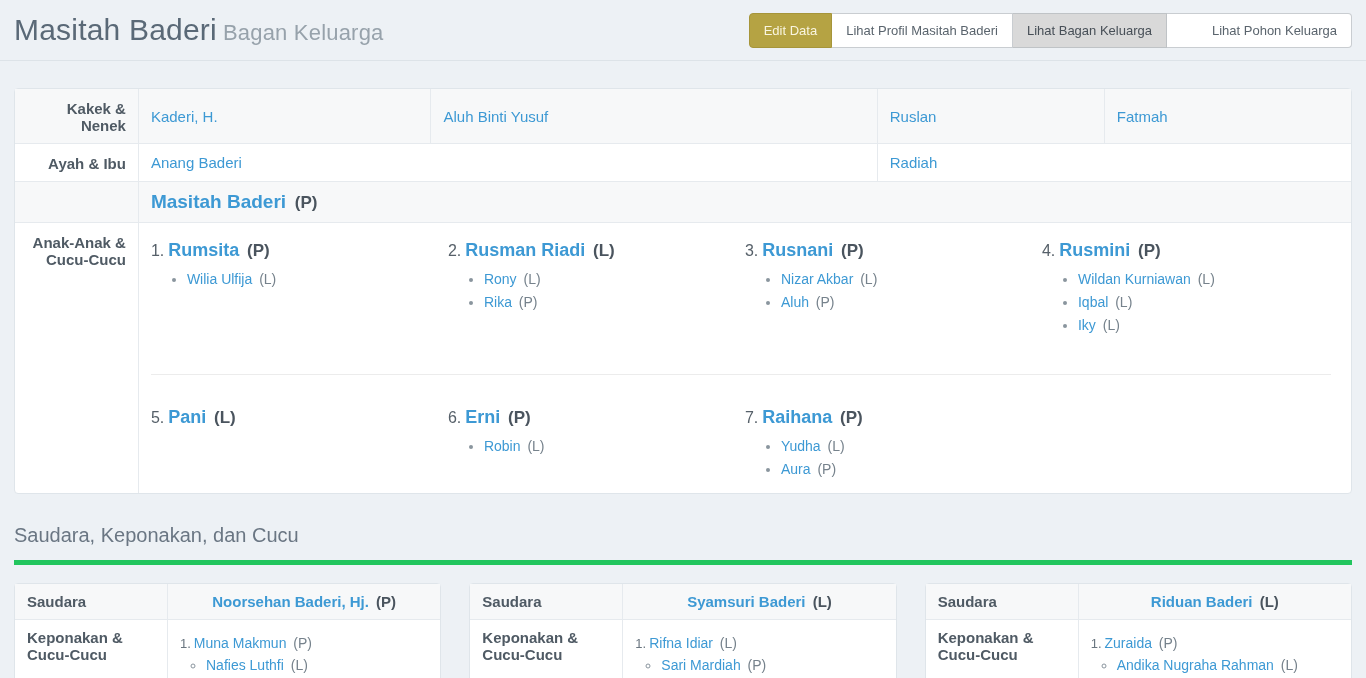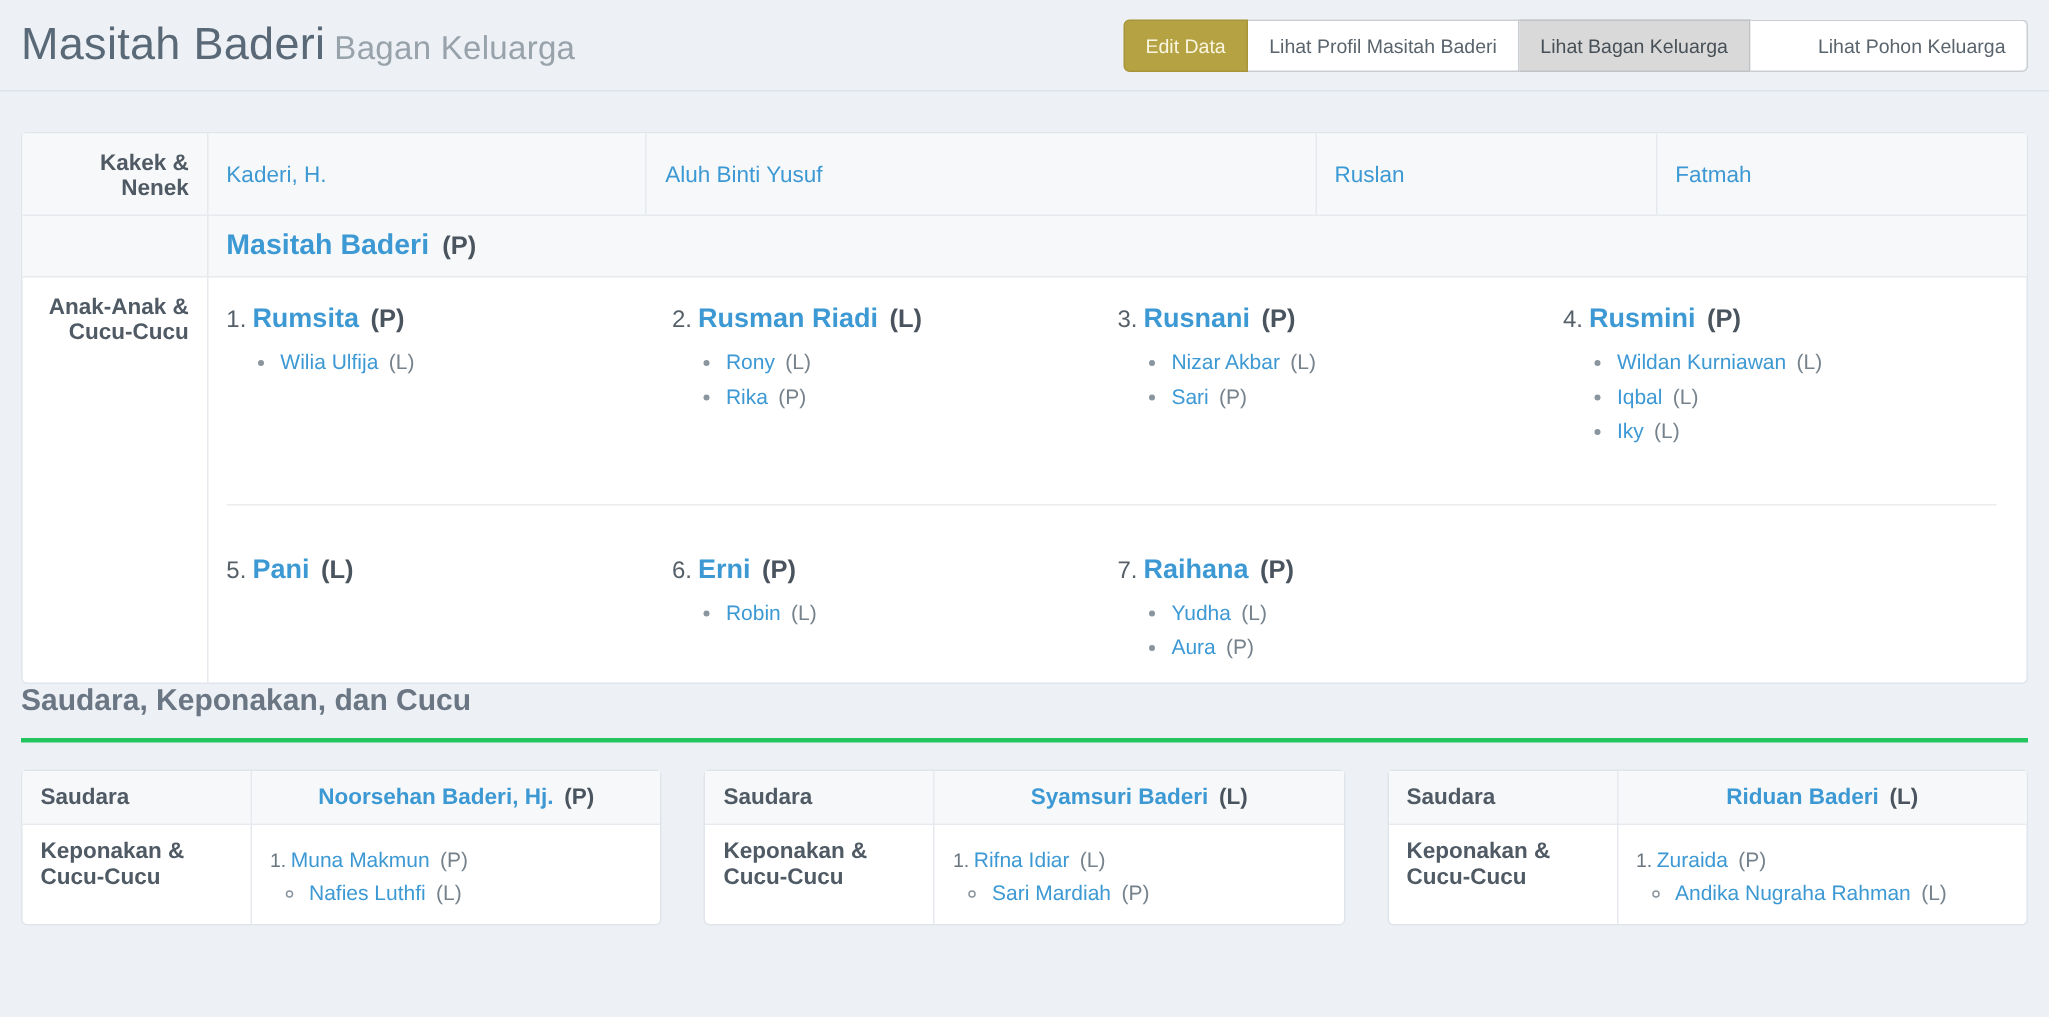--- a/index.html
+++ b/index.html
@@ -77,23 +77,24 @@
   .kid-head { font-size:18px; padding-top:8px; }
   .kid-num { color:#566069; font-size:16px; margin-right:4px; }
   .kid-name { font-weight:bold; }
   .kid-gender { font-weight:bold; color:#4a545e; font-size:17px; margin-left:3px; }
   .kid ul { margin:10px 0 0 36px; }
   .kid ul li { font-size:14px; color:#8a959e; margin-bottom:7px; }
   .sub-gender { color:#76828c; margin-left:3px; font-size:14px; }
 
   
   .section-heading {
-    font-size:20px; font-weight:700; color:#6a7683;
+    margin-top:30px;
+    font-size:20px; font-weight:400; color:#6a7683;
     padding-bottom:13px;
-    border-bottom:3px solid #22c55e;
+    border-bottom:5px solid #22c55e;
   }
   .sibling-row { display:flex; gap:28px; margin-top:18px; }
   table.sib {
     flex:1;
     border-collapse:separate; border-spacing:0;
     background:#fff;
     border:1px solid #dfe5ea;
     border-radius:4px;
     table-layout:fixed;
   }
@@ -141,20 +142,25 @@
         <col style="width:18.5%">
     </colgroup>
     <tbody>
         <tr class="striped">
       <th>Kakek &amp; Nenek</th>
       <td class="cell-center"><a>Kaderi, H.</a></td>
       <td class="cell-center"><a>Aluh Binti Yusuf</a></td>
       <td class="cell-center"><a>Ruslan</a></td>
       <td class="cell-center"><a>Fatmah</a></td>
     </tr>
+    <tr>
+      <th>Ayah &amp; Ibu</th>
+      <td class="cell-center" colspan="2"><a>Anang Baderi</a></td>
+      <td class="cell-center" colspan="2"><a>Radiah</a></td>
+    </tr>
     <tr class="striped">
       <th></th>
       <td class="cell-center person-cell" colspan="4">
         <a class="person-name">Masitah Baderi</a><span class="person-gender"> (P)</span>
       </td>
     </tr>
     <tr>
       <th>Anak-Anak &amp; Cucu-Cucu</th>
       <td class="kids-cell" colspan="4">
 
@@ -169,21 +175,21 @@
             <div class="kid-head"><span class="kid-num">2.</span><a class="kid-name">Rusman Riadi</a><span class="kid-gender"> (L)</span></div>
             <ul>
               <li><a>Rony</a><span class="sub-gender"> (L)</span></li>
               <li><a>Rika</a><span class="sub-gender"> (P)</span></li>
             </ul>
           </div>
           <div class="kid">
             <div class="kid-head"><span class="kid-num">3.</span><a class="kid-name">Rusnani</a><span class="kid-gender"> (P)</span></div>
             <ul>
               <li><a>Nizar Akbar</a><span class="sub-gender"> (L)</span></li>
-              <li><a>Sari</a><span class="sub-gender"> (P)</span></li>
+              <li><a>Aluh</a><span class="sub-gender"> (P)</span></li>
             </ul>
           </div>
           <div class="kid">
             <div class="kid-head"><span class="kid-num">4.</span><a class="kid-name">Rusmini</a><span class="kid-gender"> (P)</span></div>
             <ul>
               <li><a>Wildan Kurniawan</a><span class="sub-gender"> (L)</span></li>
               <li><a>Iqbal</a><span class="sub-gender"> (L)</span></li>
               <li><a>Iky</a><span class="sub-gender"> (L)</span></li>
             </ul>
           </div>

